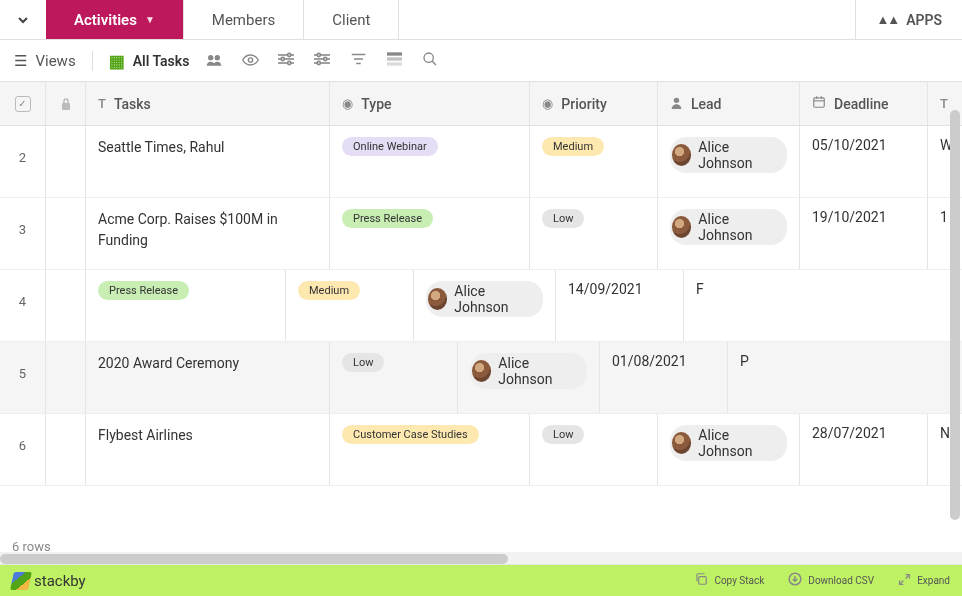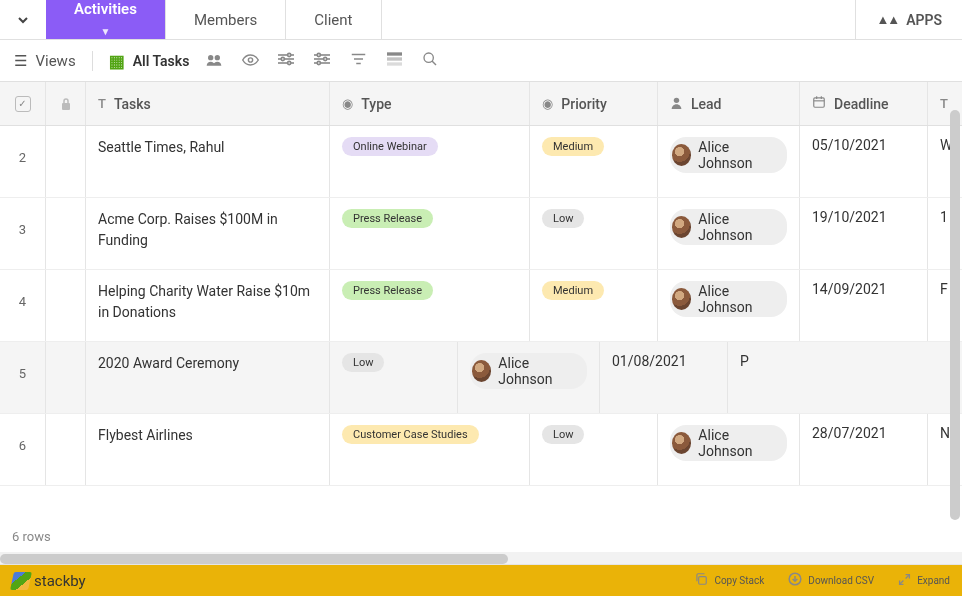--- a/index.html
+++ b/index.html
@@ -33,24 +33,23 @@
   padding: 0 28px;
   display: flex;
   align-items: center;
   gap: 8px;
   cursor: pointer;
   color: #555;
   font-size: 15px;
   border-right: 1px solid #e0e0e0;
 }
 .tab.active {
-  background: #8b5cf6;
+  background: #be185d;
   color: #fff;
   font-weight: 600;
-  flex-direction: column;
 }
 .tab .caret {
   font-size: 10px;
   opacity: 0.85;
 }
 .apps-btn {
   margin-left: auto;
   padding: 0 20px;
   display: flex;
   align-items: center;
@@ -185,21 +184,21 @@
   width: 22px; height: 22px;
   border-radius: 50%;
   background: radial-gradient(circle at 40% 35%, #d1a880 0%, #d1a880 25%, #8b5a3c 26%, #8b5a3c 55%, #6b4530 56%);
 }
 
 .truncated { color: #333; overflow: hidden; white-space: nowrap; }
 
 .footer-count {
   position: absolute;
   left: 12px;
-  bottom: 52px;
+  bottom: 42px;
   color: #888;
   font-size: 13px;
 }
 
 
 .hscroll-track {
   position: absolute;
   left: 0;
   bottom: 30px;
   width: 100%;
@@ -240,21 +239,21 @@
   bottom: 0;
   left: 0;
   right: 0;
   height: 32px;
   border-top: 1px solid #e5e5e5;
   display: flex;
   align-items: center;
   padding: 0 12px;
   gap: 24px;
   color: #555;
-  background: #eab308;
+  background: #bef264;
 }
 .brand {
   display: flex;
   align-items: center;
   gap: 4px;
   font-size: 15px;
   color: #333;
   margin-right: auto;
 }
 .brand-logo {
@@ -452,23 +451,20 @@
         </span>
       </div>
     <div class="rcell col-deadline">
         <span class="deadline-text">19/10/2021</span>
       </div>
     <div class="rcell col-extra truncated">1</div>
   </div>
     <div class="row">
     <div class="rcell col-check">4</div>
     <div class="rcell col-lock"></div>
-    <div class="rcell col-tasks">
-        <span class="task-text">Helping Charity Water Raise $10m in Donations</span>
-      </div>
     <div class="rcell col-type">
         <span class="pill pill-press">Press Release</span>
       </div>
     <div class="rcell col-priority">
         <span class="pill pill-medium">Medium</span>
       </div>
     <div class="rcell col-lead">
         <span class="lead-chip">
           <span class="avatar"></span>
           <span>Alice Johnson</span>

